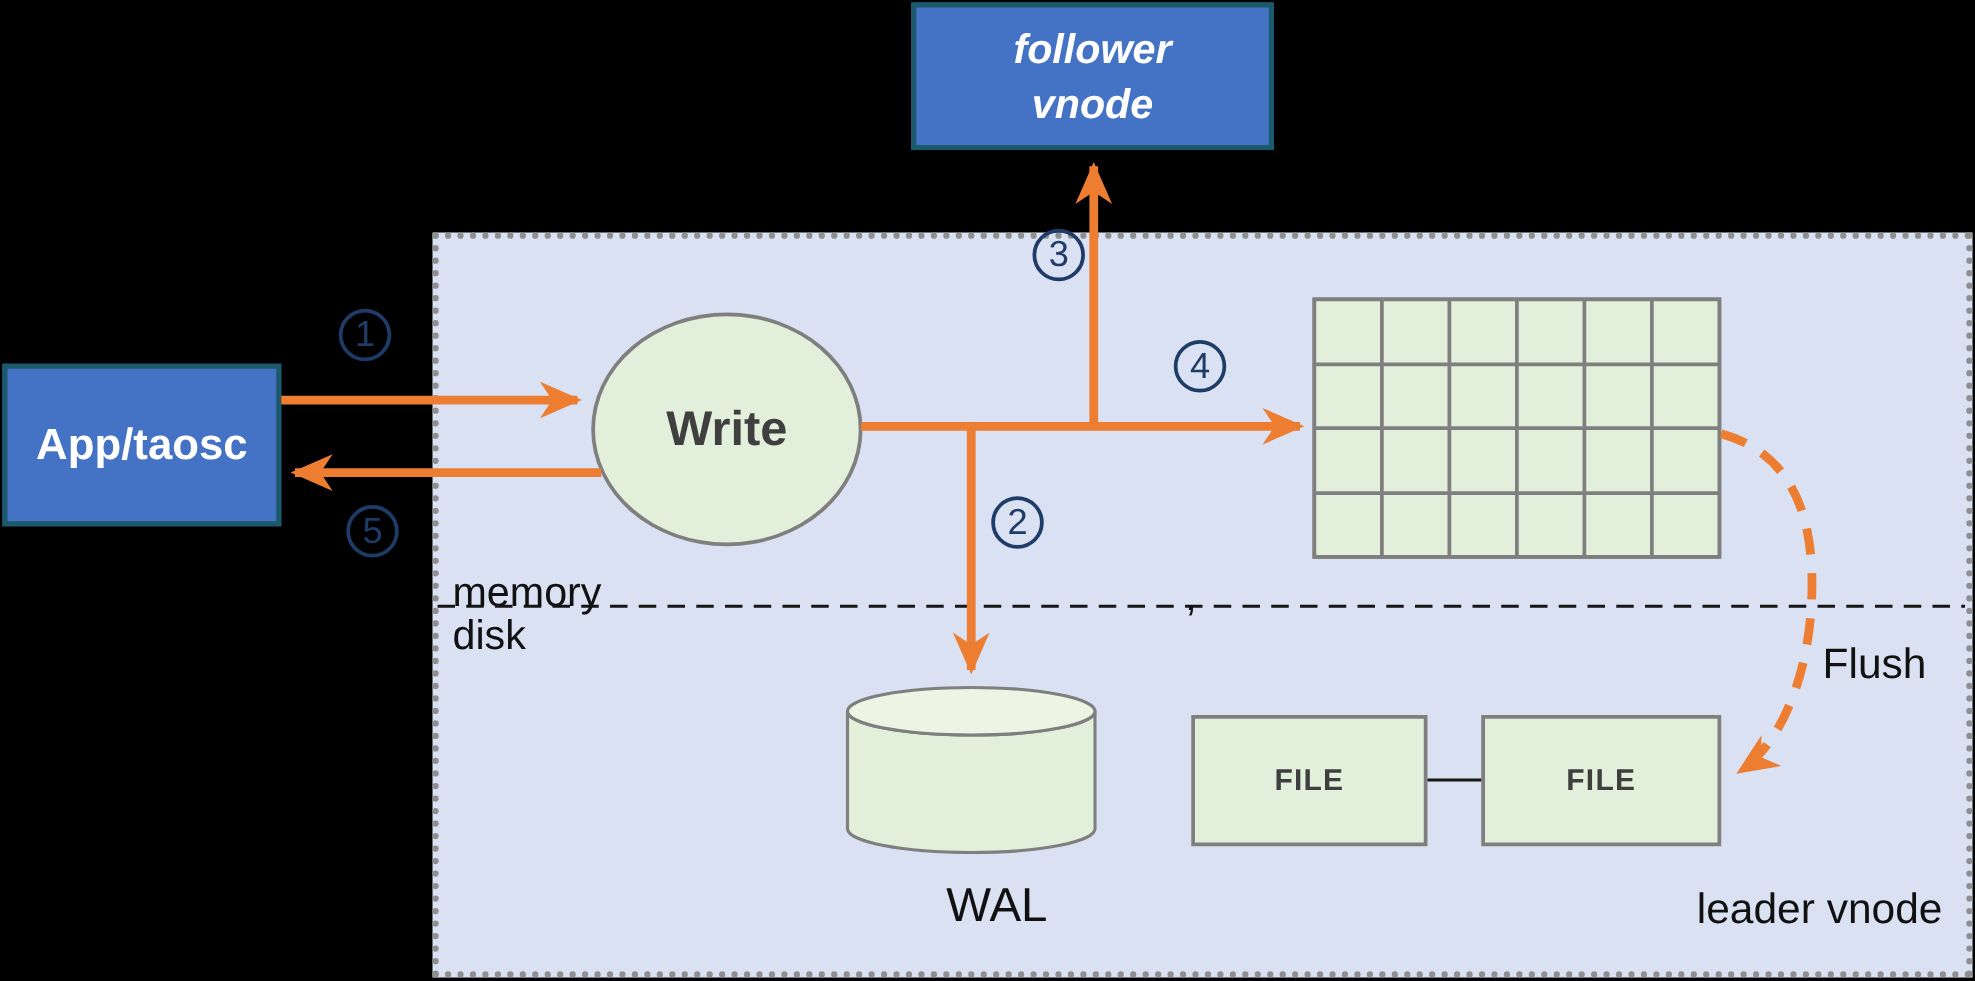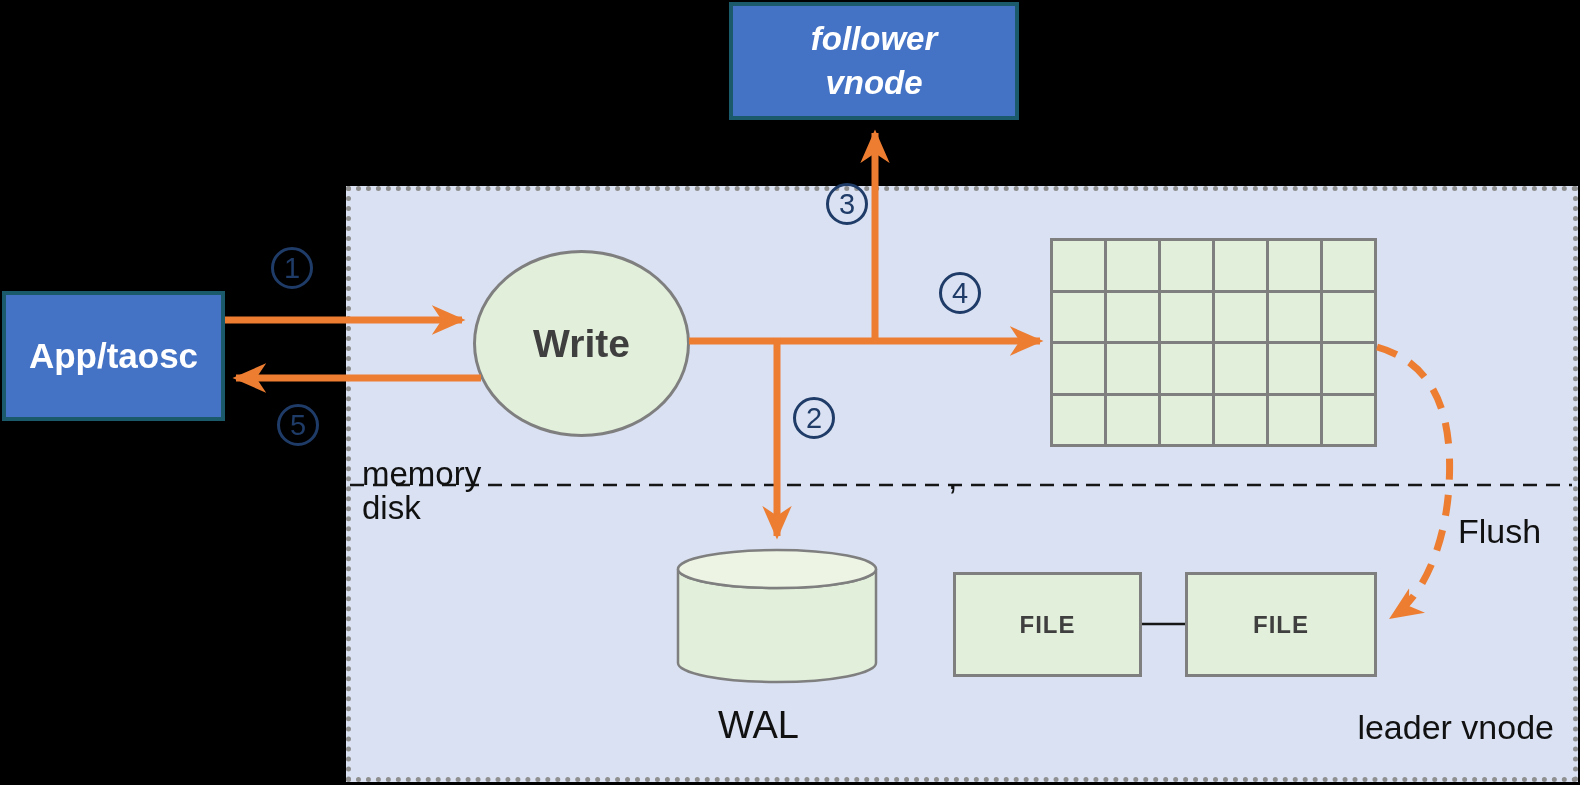--- a/index.html
+++ b/index.html
@@ -44,21 +44,21 @@
   .ah-fill{fill:var(--orange);}
   .divider{stroke:#161616;stroke-width:2.5;stroke-dasharray:14 9;fill:none;}
   .connector{stroke:#161616;stroke-width:2.5;fill:none;}
   .cyl-body{fill:var(--green);stroke:var(--gray);stroke-width:2.5;}
   .cyl-top{fill:var(--greenlight);stroke:var(--gray);stroke-width:2.5;}
 
   
   .lbl{position:absolute;color:var(--ink);font-size:33px;line-height:38px;z-index:4;}
   .lbl-memory{left:362px;top:444px;margin-top:11px;}
   .lbl-disk{left:362px;top:489px;}
-  .lbl-wal{left:718px;top:706px;width:120px;text-align:left;font-size:38px;}
+  .lbl-wal{left:718px;top:706px;width:120px;text-align:right;font-size:38px;}
   .lbl-flush{left:1458px;top:512px;font-size:34px;}
   .lbl-leader{right:26px;top:708px;font-size:34px;}
   .lbl-comma{left:948px;top:458px;font-size:34px;}
 
   
   .step{position:absolute;width:42px;height:42px;border:3.5px solid var(--navy);
     border-radius:50%;box-sizing:border-box;display:flex;align-items:center;
     justify-content:center;color:var(--navy);font-size:29px;z-index:4;}
   .s1{left:271px;top:247px;}
   .s2{left:793px;top:397px;}

